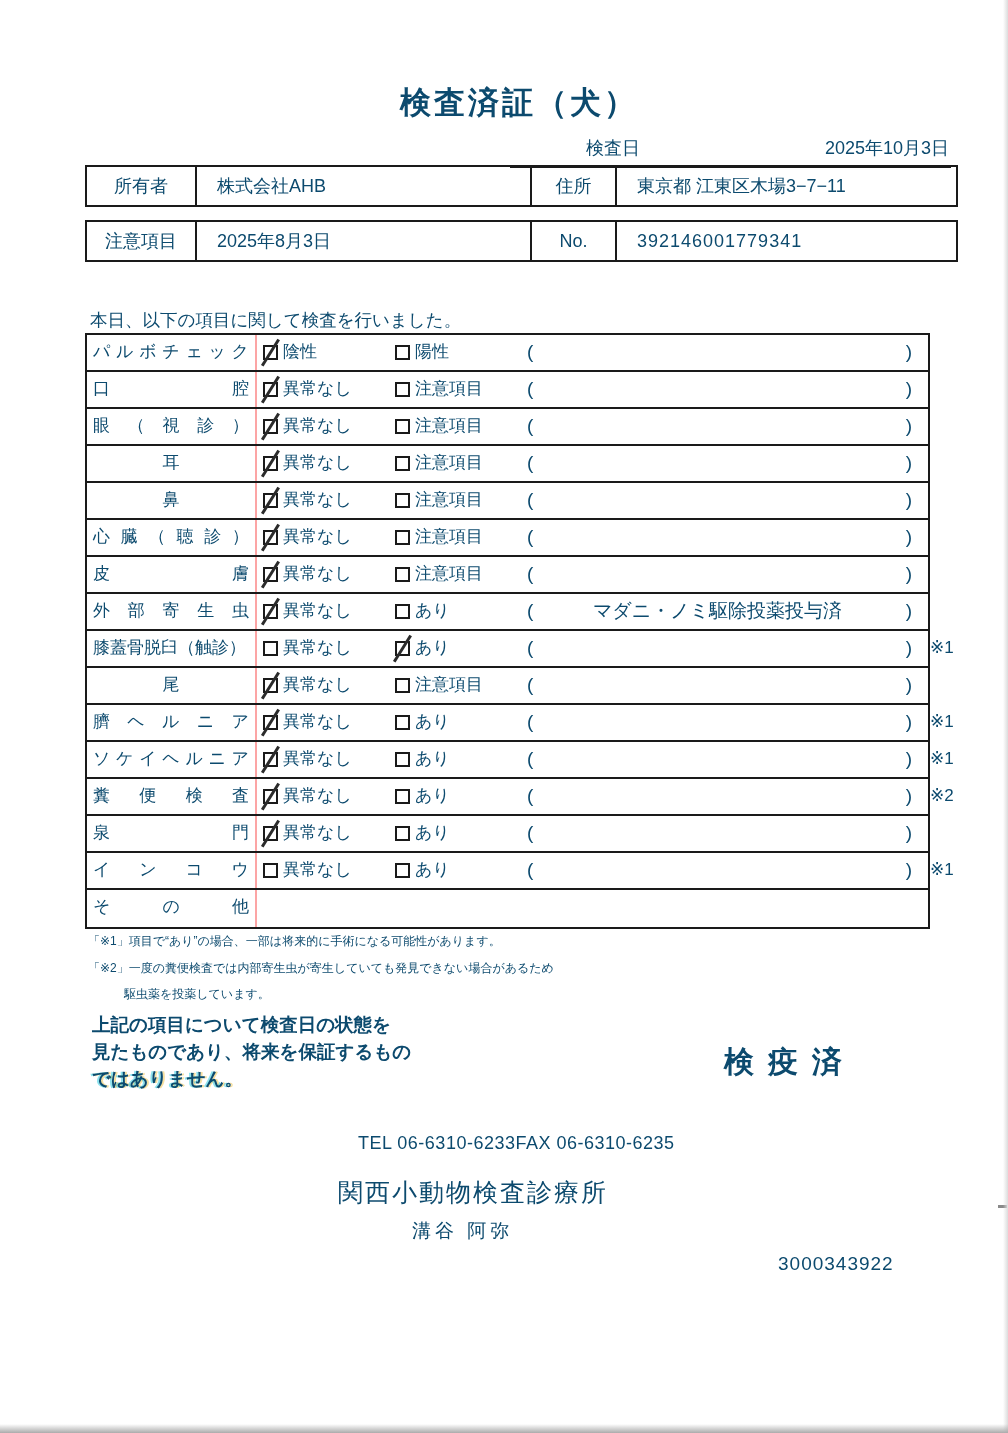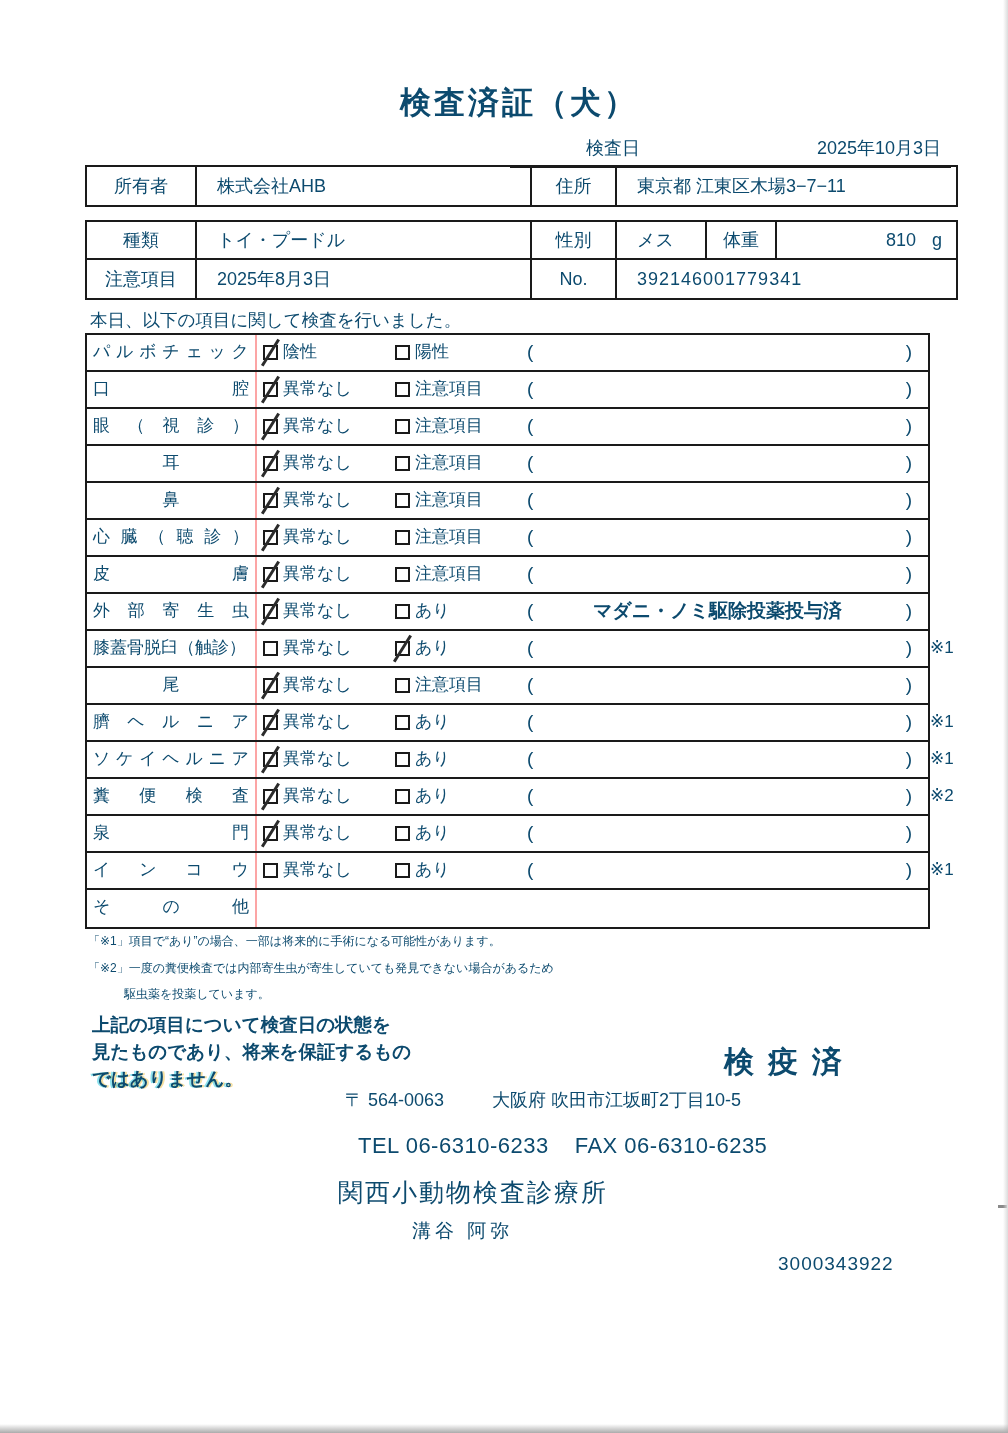--- a/index.html
+++ b/index.html
@@ -6,21 +6,21 @@
   body{background:#e9e9e9}
   .page{position:relative;width:1008px;height:1433px;background:#ffffff;margin:0 auto;
         font-family:"Liberation Sans","DejaVu Sans",sans-serif;color:#0c4a6e;overflow:hidden}
 
   .title{position:absolute;top:82px;left:0;width:100%;box-sizing:border-box;padding-left:30px;
          text-align:center;font-size:31px;font-weight:700;letter-spacing:3px}
 
   .date-row{position:absolute;top:134px;left:510px;width:441px;height:28px;
             border-bottom:2px solid #1a1a1a;display:flex;align-items:center;font-size:18px;padding-bottom:4px;box-sizing:content-box}
   .date-label{margin-left:76px}
-  .date-value{margin-left:auto;margin-right:10px}
+  .date-value{margin-left:auto;margin-right:2px}
 
   .tbl{position:absolute;left:85px;width:873px;border:2px solid #1a1a1a;box-sizing:border-box}
   .trow{display:flex;height:38px;box-sizing:border-box}
   .trow.bordered{border-bottom:2px solid #1a1a1a}
   .tcell{box-sizing:border-box;border-right:2px solid #1a1a1a;display:flex;align-items:center;
          font-size:18px;padding:0 20px;overflow:hidden;white-space:nowrap}
   .tcell.last{border-right:none}
   .tcell.lab{justify-content:center;padding:0 4px}
   .tcell.wval{justify-content:flex-end;gap:16px;padding-right:14px}
 
@@ -39,36 +39,36 @@
   .lb2{left:158px}
   .cb{position:absolute;top:10px;width:15px;height:15px;border:2px solid #1a1a1a;box-sizing:border-box}
   .cb1{left:6px}
   .cb2{left:138px}
   .cb .slash{display:none;position:absolute;left:4px;top:-10px;width:2.5px;height:31px;background:#2b2b2b;transform:rotate(32deg)}
   .cb[data-checked="true"] .slash{display:block}
   .paren{position:absolute;top:0;line-height:34px;font-size:19px}
   .po{left:270px}
   .pc{right:16px}
   .pnote{position:absolute;top:0;left:290px;right:40px;text-align:center;line-height:34px;
-         font-size:19px;font-weight:700;white-space:nowrap}
+         font-size:19px;font-weight:400;white-space:nowrap}
   .rmark{position:absolute;right:-46px;top:0;width:44px;line-height:34px;font-size:17px}
 
   .note{position:absolute;font-size:12px;white-space:nowrap}
   .n1{top:933px;left:88px}
   .n2a{top:960px;left:88px}
   .n2b{top:986px;left:124px}
   .disc{position:absolute;left:92px;font-size:18.5px;font-weight:700;white-space:nowrap}
   .d1{top:1012px}
   .d2{top:1039px}
   .d3{top:1066px;text-shadow:-2px 0 0 rgba(0,190,215,0.45),2px 0 0 rgba(235,185,45,0.45)}
 
   .stamp{position:absolute;top:1042px;left:724px;font-size:30px;font-weight:600;letter-spacing:14px;white-space:nowrap}
 
   .postal-row{position:absolute;top:1088px;left:345px;font-size:18px;display:flex;gap:48px;white-space:nowrap}
-  .telfax{position:absolute;top:1133px;left:358px;font-size:22px;display:flex;gap:26px;letter-spacing:0.5px;white-space:nowrap}
+  .telfax{position:absolute;top:1133px;left:358px;font-size:18px;display:flex;letter-spacing:0.5px;white-space:nowrap}
   .clinic{position:absolute;top:1176px;left:338px;font-size:25px;letter-spacing:2px;white-space:nowrap}
   .examiner{position:absolute;top:1218px;left:412px;font-size:19px;letter-spacing:4px;white-space:nowrap}
   .code{position:absolute;top:1253px;left:778px;font-size:19px;letter-spacing:1px}
 
   .edge-bottom{position:absolute;left:0;bottom:0;width:100%;height:9px;
                background:linear-gradient(to bottom,rgba(255,255,255,0),#ababab)}
   .edge-right{position:absolute;top:0;right:0;width:5px;height:100%;
               background:linear-gradient(to right,rgba(255,255,255,0),#dcdcdc)}
   .tick{position:absolute;right:1px;top:1205px;width:9px;height:3px;background:#8a8a8a}
 </style>
@@ -87,31 +87,20 @@
   <div class="tbl" style="top:165px">
     <div class="trow">
       <div class="tcell lab" style="width:110px">所有者</div>
       <div class="tcell" style="width:335px">株式会社AHB</div>
       <div class="tcell lab" style="width:85px">住所</div>
       <div class="tcell last" style="flex:1">東京都 江東区木場3−7−11</div>
     </div>
   </div>
 
   <div class="tbl" style="top:220px">
-    <div class="trow bordered">
-      <div class="tcell lab" style="width:110px">種類</div>
-      <div class="tcell" style="width:335px">トイ・プードル</div>
-      <div class="tcell lab" style="width:85px">性別</div>
-      <div class="tcell" style="width:90px">メス</div>
-      <div class="tcell lab" style="width:70px">体重</div>
-      <div class="tcell last wval" style="flex:1">
-        <span>810</span>
-        <span>g</span>
-      </div>
-    </div>
     <div class="trow">
       <div class="tcell lab" style="width:110px">注意項目</div>
       <div class="tcell" style="width:335px">2025年8月3日</div>
       <div class="tcell lab" style="width:85px">No.</div>
       <div class="tcell last" style="flex:1;letter-spacing:1px">392146001779341</div>
     </div>
   </div>
 
   <div class="intro">本日、以下の項目に関して検査を行いました。</div>
 
@@ -365,24 +354,20 @@
   <div class="note n1">「※1」項目で“あり”の場合、一部は将来的に手術になる可能性があります。</div>
   <div class="note n2a">「※2」一度の糞便検査では内部寄生虫が寄生していても発見できない場合があるため</div>
   <div class="note n2b">駆虫薬を投薬しています。</div>
 
   <div class="disc d2">見たものであり、将来を保証するもの</div>
   <div class="disc d1">上記の項目について検査日の状態を</div>
   <div class="disc d3">ではありません。</div>
 
   <div class="stamp">検疫済</div>
 
-  <div class="postal-row">
-    <span>〒 564-0063</span>
-    <span>大阪府 吹田市江坂町2丁目10-5</span>
-  </div>
 
   <div class="telfax">
     <span>TEL 06-6310-6233</span>
     <span>FAX 06-6310-6235</span>
   </div>
 
   <div class="clinic">関西小動物検査診療所</div>
   <div class="examiner">溝谷 阿弥</div>
   <div class="code">3000343922</div>
 

